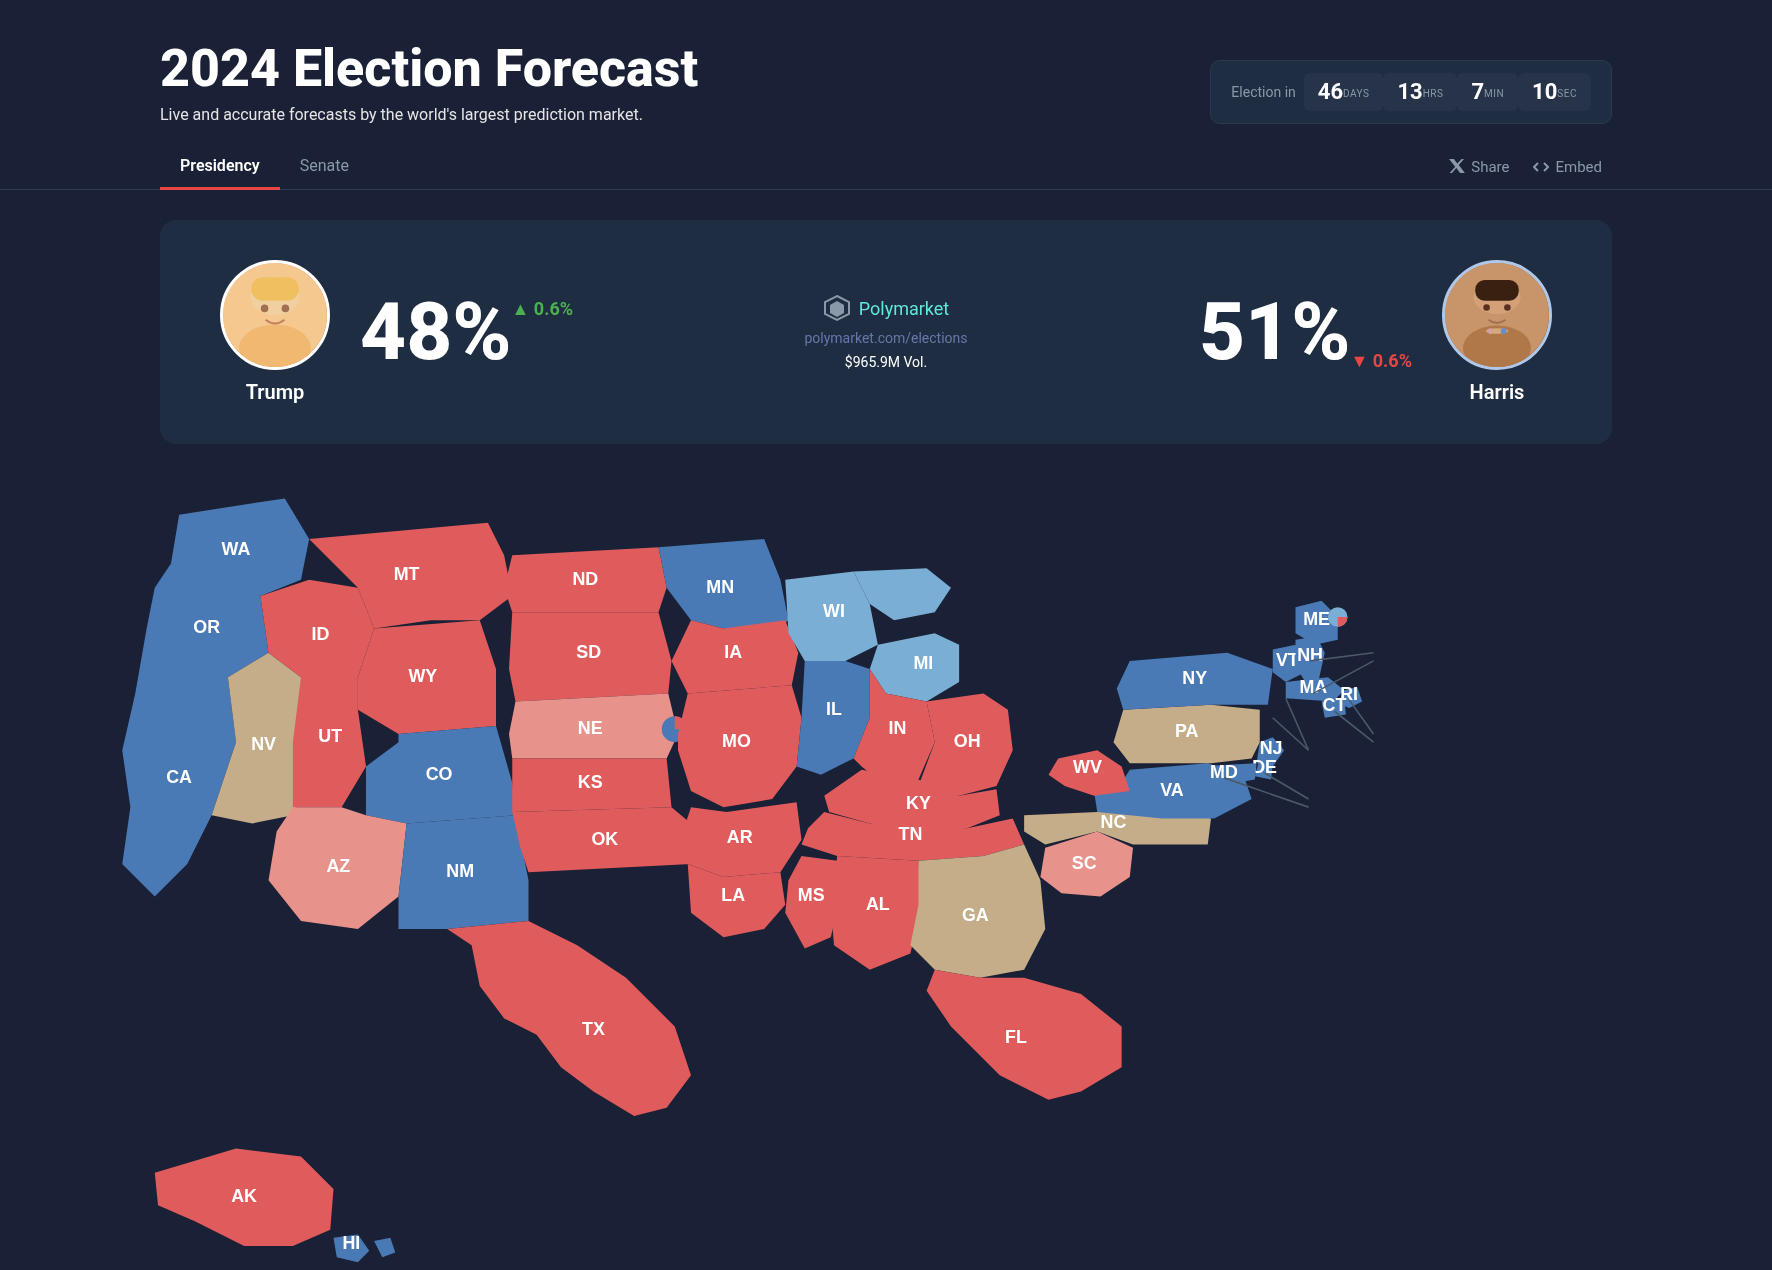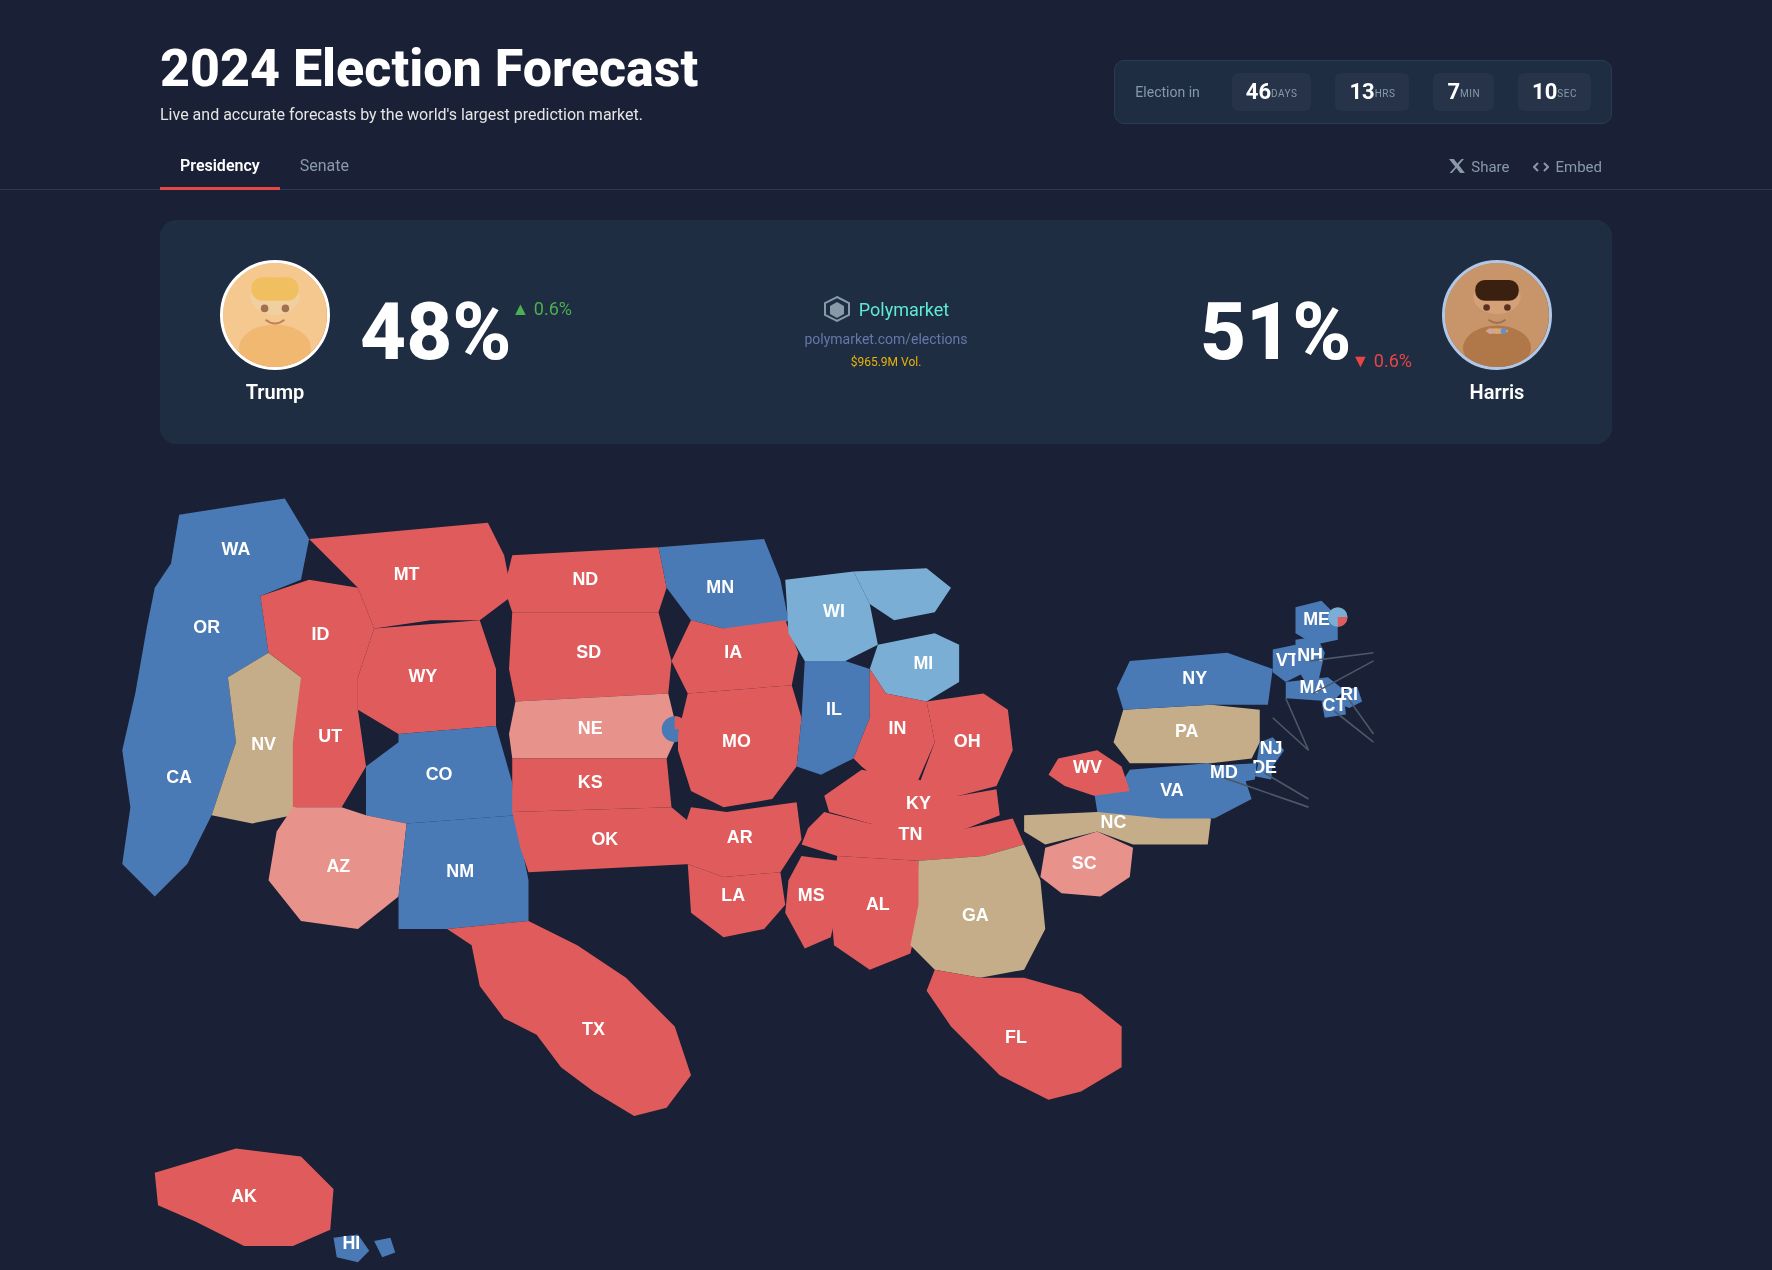--- a/index.html
+++ b/index.html
@@ -24,21 +24,21 @@
       line-height: 1.1;
     }
     .title-section p {
       font-size: 16px;
       color: #e5e5e5;
       margin-top: 8px;
     }
     .countdown {
       display: flex;
       align-items: center;
-      gap: 24px;
+      gap: 0;
       background: #1e2d42;
       border: 1px solid #2a3a52;
       border-radius: 10px;
       padding: 12px 20px;
     }
     .countdown-label {
       font-size: 14px;
       color: #8899aa;
       margin-right: 8px;
     }
@@ -133,20 +133,21 @@
     }
     .percentage {
       font-size: 80px;
       font-weight: 800;
       color: #ffffff;
       line-height: 1;
     }
     .change {
       font-size: 18px;
       margin-top: 6px;
+      font-weight: bold;
     }
     .change.up { color: #4caf50; }
     .change.down { color: #e84545; }
     .candidate-stats {
       display: flex;
       align-items: flex-start;
     }
     .candidate-stats.right {
       align-items: flex-end;
     }
@@ -162,22 +163,22 @@
       gap: 8px;
       font-size: 18px;
       font-weight: 400;
       color: #5eead4;
     }
     .polymarket-url {
       font-size: 14px;
       color: #6677aa;
     }
     .polymarket-vol {
-      font-size: 12px;
-      color: #eab308;
+      font-size: 14px;
+      color: #ffffff;
     }
     .map-section {
       padding: 0 80px 40px 80px;
       position: relative;
     }
     .usa-map {
       width: 100%;
       max-width: 1560px;
       margin: 0 auto;
       display: block;

